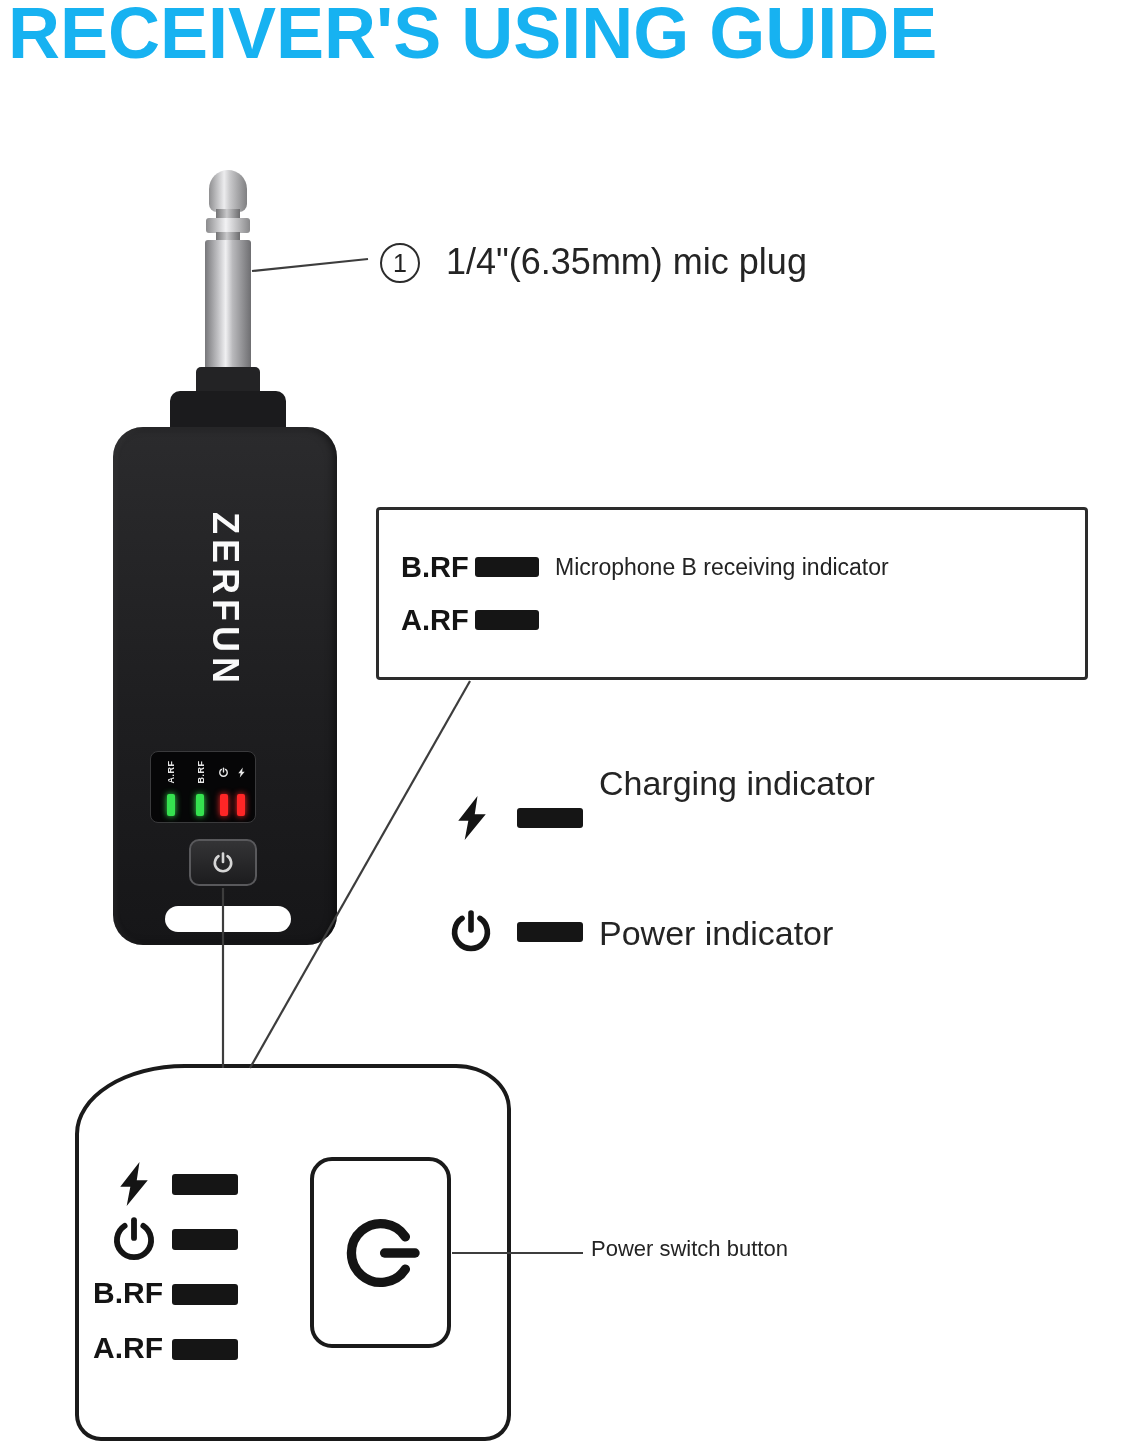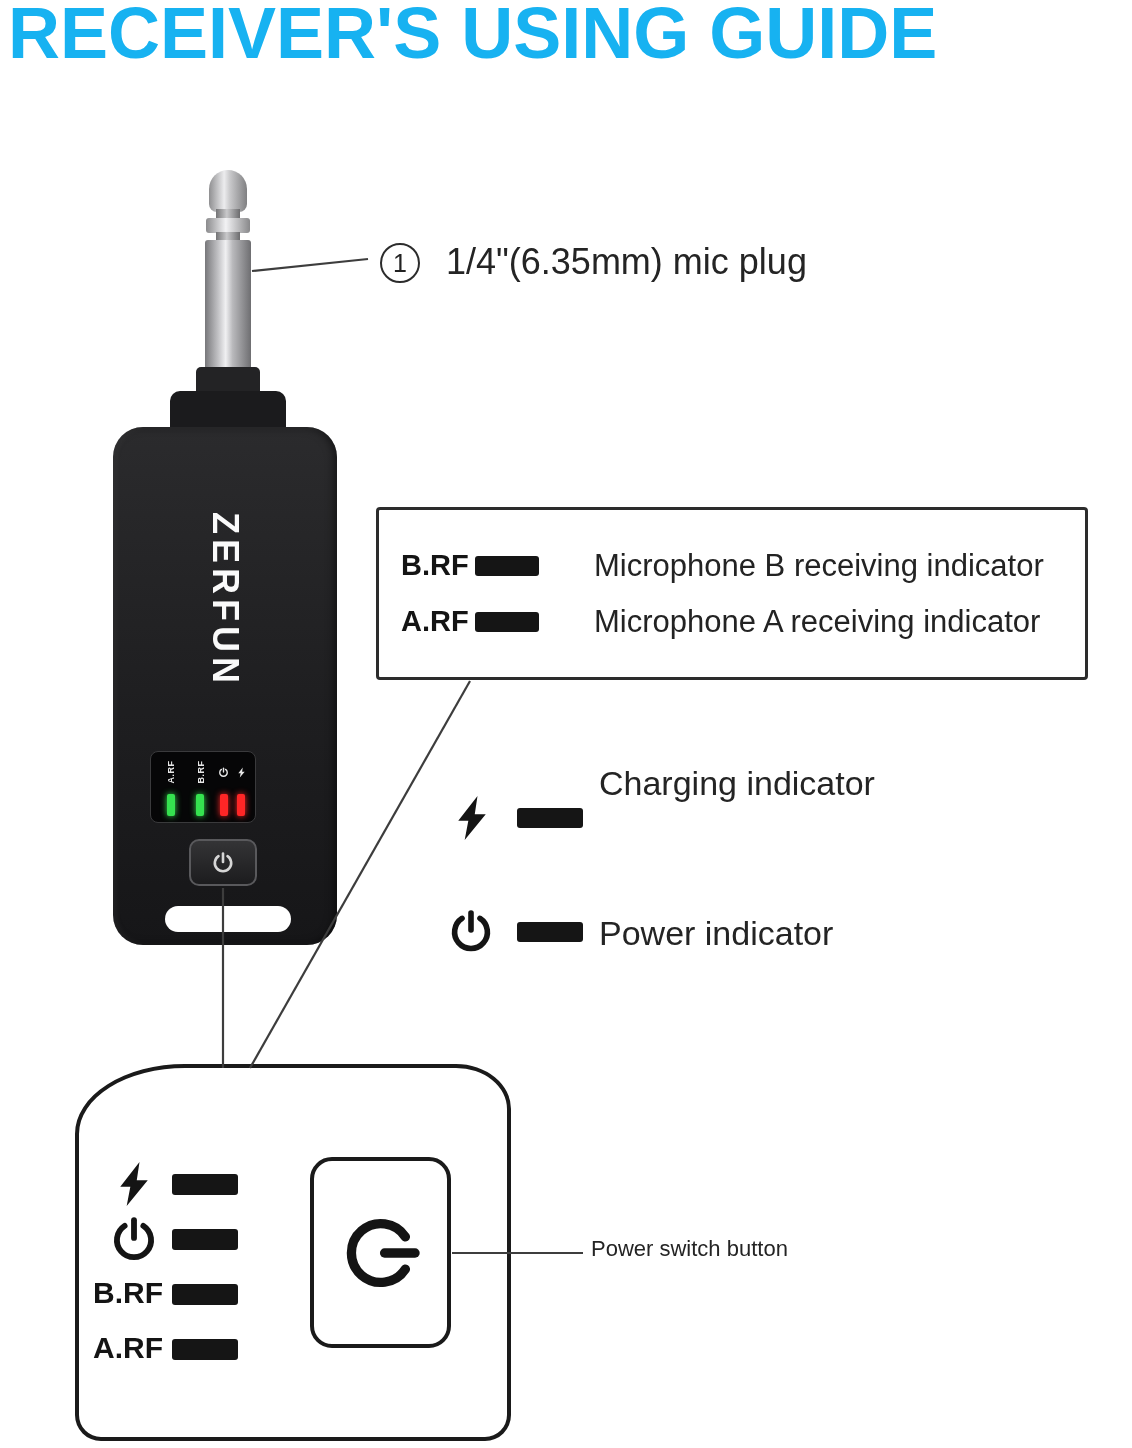--- a/index.html
+++ b/index.html
@@ -73,21 +73,21 @@
     font-size:25px;color:#222;box-sizing:border-box;}
   [data-name="mic-plug-label"]{position:absolute;left:446px;top:241px;font-size:36px;color:#242424;white-space:nowrap;}
 
   
   [data-name="receiving-indicator-box"]{position:absolute;left:376px;top:507px;width:712px;height:173px;
     border:3px solid #2c2c2c;border-radius:4px;background:#fff;z-index:4;box-sizing:border-box;
     display:flex;flex-direction:column;justify-content:center;gap:20px;padding-left:22px;}
   .ind-row{display:flex;align-items:center;}
   .ind-abbr{font-size:29px;font-weight:700;color:#141414;width:74px;}
   .ind-bar{width:64px;height:20px;background:#151515;border-radius:3px;margin-right:16px;}
-  .ind-text{font-size:31px;color:#232323;white-space:nowrap;margin-left:39px;}
+  .ind-text{font-size:23px;color:#232323;white-space:nowrap;}
 
   
   [data-name="charging-bolt-icon"]{position:absolute;left:450px;top:794px;width:44px;height:48px;color:#141414;}
   [data-name="charging-bar"]{position:absolute;left:517px;top:808px;width:66px;height:20px;background:#151515;border-radius:3px;}
   [data-name="charging-label"]{position:absolute;left:599px;top:764px;font-size:34px;color:#242424;white-space:nowrap;}
 
   [data-name="power-indicator-icon"]{position:absolute;left:447px;top:908px;width:48px;height:48px;color:#141414;}
   [data-name="power-bar"]{position:absolute;left:517px;top:922px;width:66px;height:20px;background:#151515;border-radius:3px;}
   [data-name="power-indicator-label"]{position:absolute;left:599px;top:914px;font-size:34px;color:#242424;white-space:nowrap;text-align:right;}
 
@@ -188,21 +188,20 @@
 
   <div data-name="receiving-indicator-box">
     <div class="ind-row" data-name="brf-row">
       <span class="ind-abbr" data-name="brf-abbr">B.RF</span>
       <span class="ind-bar" data-name="brf-bar"></span>
       <span class="ind-text" data-name="brf-label">Microphone B receiving indicator</span>
     </div>
     <div class="ind-row" data-name="arf-row">
       <span class="ind-abbr" data-name="arf-abbr">A.RF</span>
       <span class="ind-bar" data-name="arf-bar"></span>
-      <span class="ind-text" data-name="arf-label">Microphone A receiving indicator</span>
     </div>
   </div>
 
   <svg data-name="charging-bolt-icon" viewBox="0 0 24 26">
     <path d="M15 1 L4.5 14.5 h5.5 L8 25 L19.5 11 h-6 Z" fill="currentColor"></path>
   </svg>
   <div data-name="charging-bar"></div>
   <div data-name="charging-label">Charging indicator</div>
 
   <svg data-name="power-indicator-icon" viewBox="0 0 24 24" fill="none">

